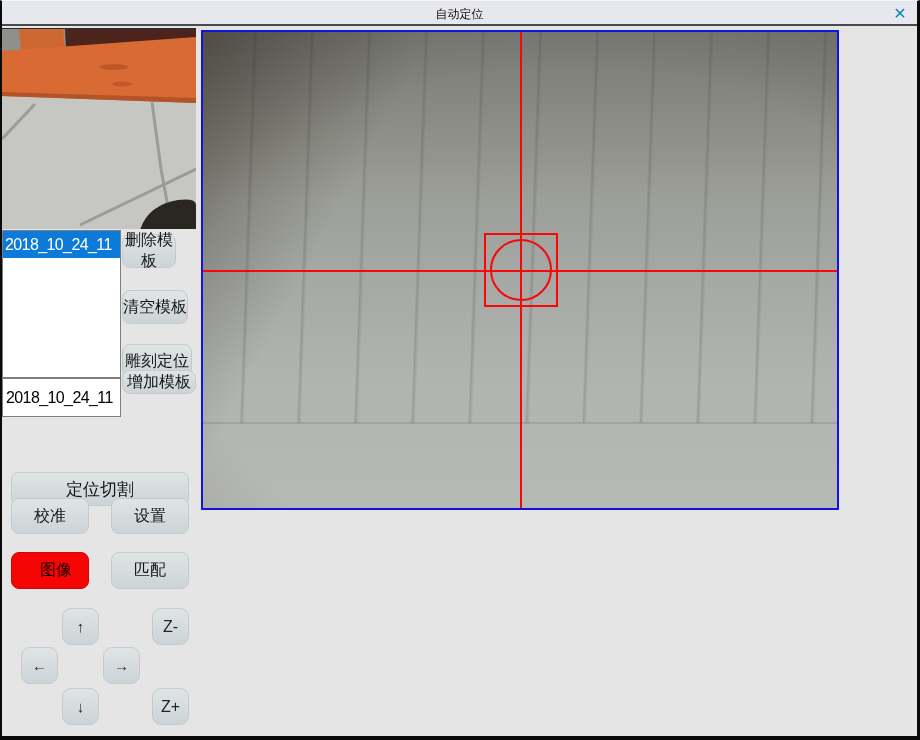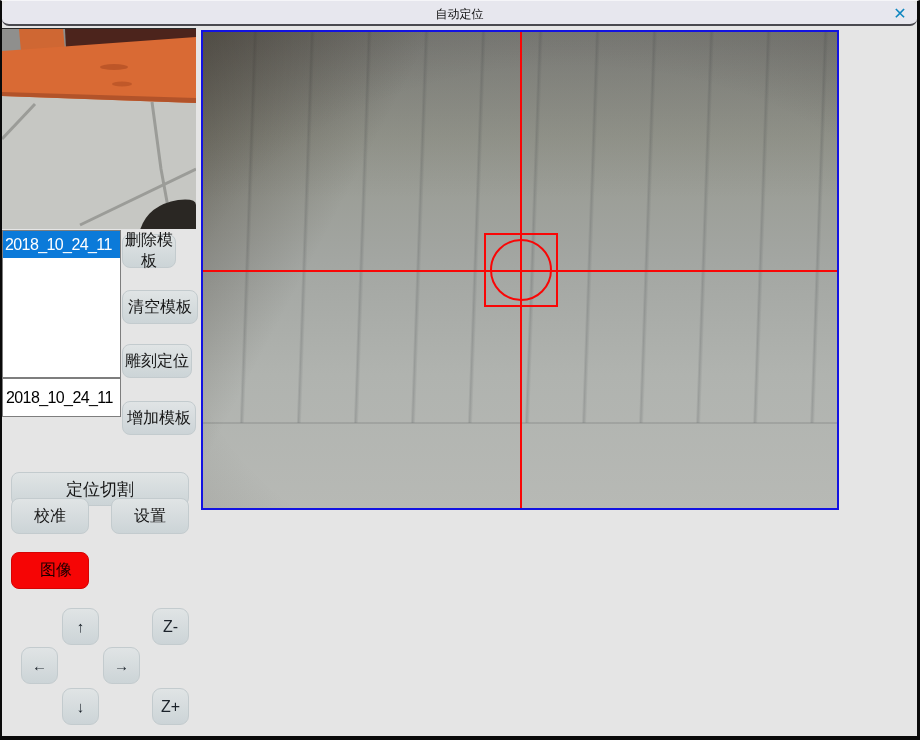--- a/index.html
+++ b/index.html
@@ -9,21 +9,21 @@
   .window {
     position:relative; width:920px; height:740px;
     background:#e5e5e5; overflow:hidden;
     border-left:2px solid #0a0a0a; border-right:3px solid #0a0a0a;
     border-bottom:4px solid #0a0a0a; border-top:1px solid #f5f5f8;
   }
 
   
   .titlebar {
     position:absolute; left:0; top:0; width:100%; height:25px;
-    background:#e7e7ee; border-bottom:2px solid #49494f;border-radius:7px;
+    background:#e7e7ee; border-bottom:2px solid #49494f;
   }
   .titlebar .title {
     position:absolute; left:0; right:0; top:5px; text-align:center;
     font-size:12px; color:#111;
   }
   .close-btn {
     position:absolute; right:7px; top:3px; width:20px; height:20px;
     color:#0e86c0; font-weight:bold; font-size:16px; line-height:20px;
     text-align:center; cursor:pointer;
   }
@@ -55,23 +55,23 @@
     color:#161616; font-size:16px; text-align:center; cursor:pointer;
     display:flex; align-items:center; justify-content:center;
     font-family:"Liberation Sans","DejaVu Sans",sans-serif;
     letter-spacing:0;
   }
   .btn-red {
     background:#f60505; border-color:#d40404; color:#200000;
   }
 
   .b-del   { left:120px; top:233px; width:54px; height:34px; }
-  .b-clear { left:120px; top:289px; width:76px; height:34px; }
+  .b-clear { left:120px; top:289px; width:66px; height:34px; }
   .b-engr  { left:120px; top:343px; width:70px; height:34px; }
-  .b-add   { left:120px; top:400px; width:74px; height:34px; }
+  .b-add   { left:120px; top:369px; width:74px; height:24px; }
 
   .b-poscut { left:9px;   top:443px; width:178px; height:34px; font-size:17px;margin-top:28px; }
   .b-calib  { left:9px;   top:497px; width:78px;  height:36px; }
   .b-set    { left:109px; top:497px; width:78px;  height:36px; }
   .b-img    { left:9px;   top:551px; width:78px;  height:37px;padding-left:12px; }
   .b-match  { left:109px; top:551px; width:78px;  height:37px; }
 
   .jog { width:37px; height:37px; border-radius:9px; font-size:15px; color:#1c232b; }
   .b-up     { left:60px;  top:607px; }
   .b-zminus { left:150px; top:607px; font-size:16px; }
@@ -154,20 +154,21 @@
 
   <div class="btn b-del">删除模板</div>
   <div class="btn b-clear">清空模板</div>
   <div class="btn b-engr">雕刻定位</div>
   <div class="btn b-add">增加模板</div>
 
   <div class="btn b-poscut">定位切割</div>
   <div class="btn b-set">设置</div>
   <div class="btn b-calib">校准</div>
   <div class="btn btn-red b-img">图像</div>
+  <div class="btn b-match">匹配</div>
 
   <div class="btn jog b-up">↑</div>
   <div class="btn jog b-zminus">Z-</div>
   <div class="btn jog b-left">←</div>
   <div class="btn jog b-right">→</div>
   <div class="btn jog b-down">↓</div>
   <div class="btn jog b-zplus">Z+</div>
 
   <div class="camera">
     <div class="cam-lines"></div>

